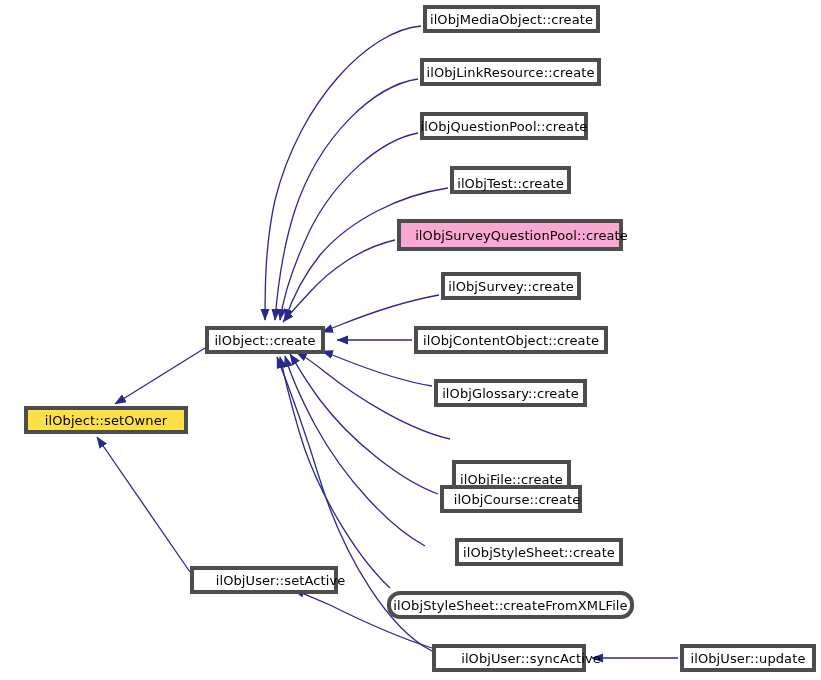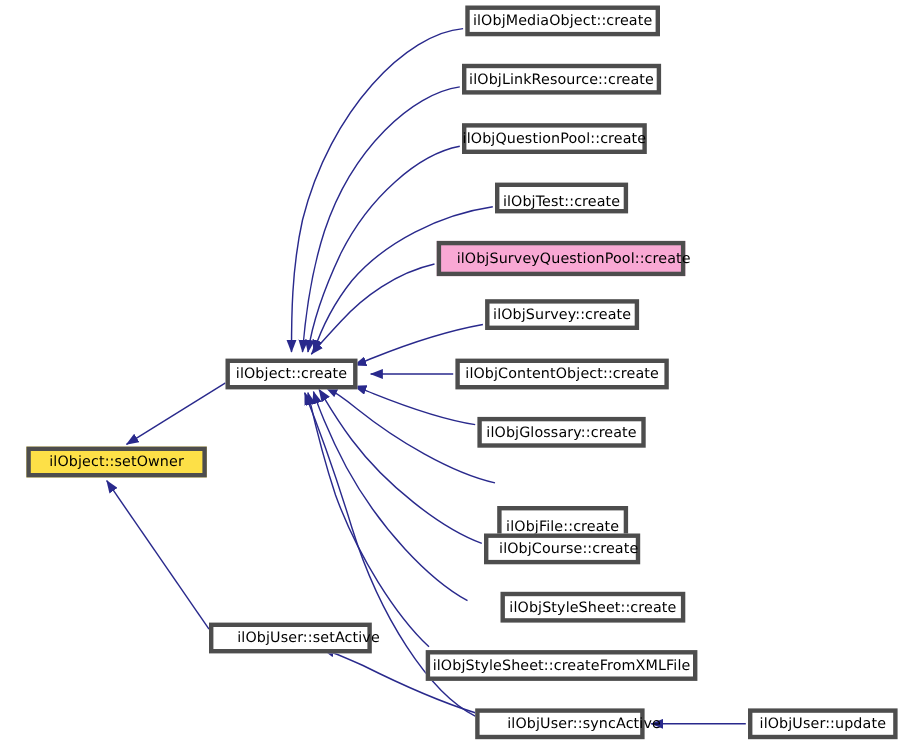--- a/index.html
+++ b/index.html
@@ -111,21 +111,21 @@
       </div>
       <div class="node-box" style="left: 452px; top: 432px; width: 119px; height: 38px; border-color: rgb(77, 77, 77); background: rgb(255, 255, 255); margin-top: 28px;">
         <span class="node-label">ilObjFile::create</span>
       </div>
       <div class="node-box" style="left: 440px; top: 485px; width: 142px; height: 28px; border-color: rgb(77, 77, 77); background: rgb(255, 255, 255); padding-left: 12px;">
         <span class="node-label">ilObjCourse::create</span>
       </div>
       <div class="node-box" style="left: 427px; top: 538px; width: 168px; height: 28px; border-color: rgb(77, 77, 77); background: rgb(255, 255, 255); margin-left: 28px;">
         <span class="node-label">ilObjStyleSheet::create</span>
       </div>
-      <div class="node-box" style="left: 387px; top: 591px; width: 247px; height: 28px; border-color: rgb(77, 77, 77); background: rgb(255, 255, 255);">
+      <div class="node-box" style="left: 387px; top: 591px; width: 247px; height: 28px; border-color: rgb(77, 77, 77); background: rgb(255, 255, 255); border-radius: 13px;">
         <span class="node-label">ilObjStyleSheet::createFromXMLFile</span>
       </div>
       <div class="node-box" style="left: 432px; top: 644px; width: 154px; height: 28px; border-color: rgb(77, 77, 77); background: rgb(255, 255, 255); padding-left: 44px;">
         <span class="node-label">ilObjUser::syncActive</span>
       </div>
       <div class="node-box" style="left: 680px; top: 644px; width: 136px; height: 28px; border-color: rgb(77, 77, 77); background: rgb(255, 255, 255);">
         <span class="node-label">ilObjUser::update</span>
       </div>
     </div>
 

